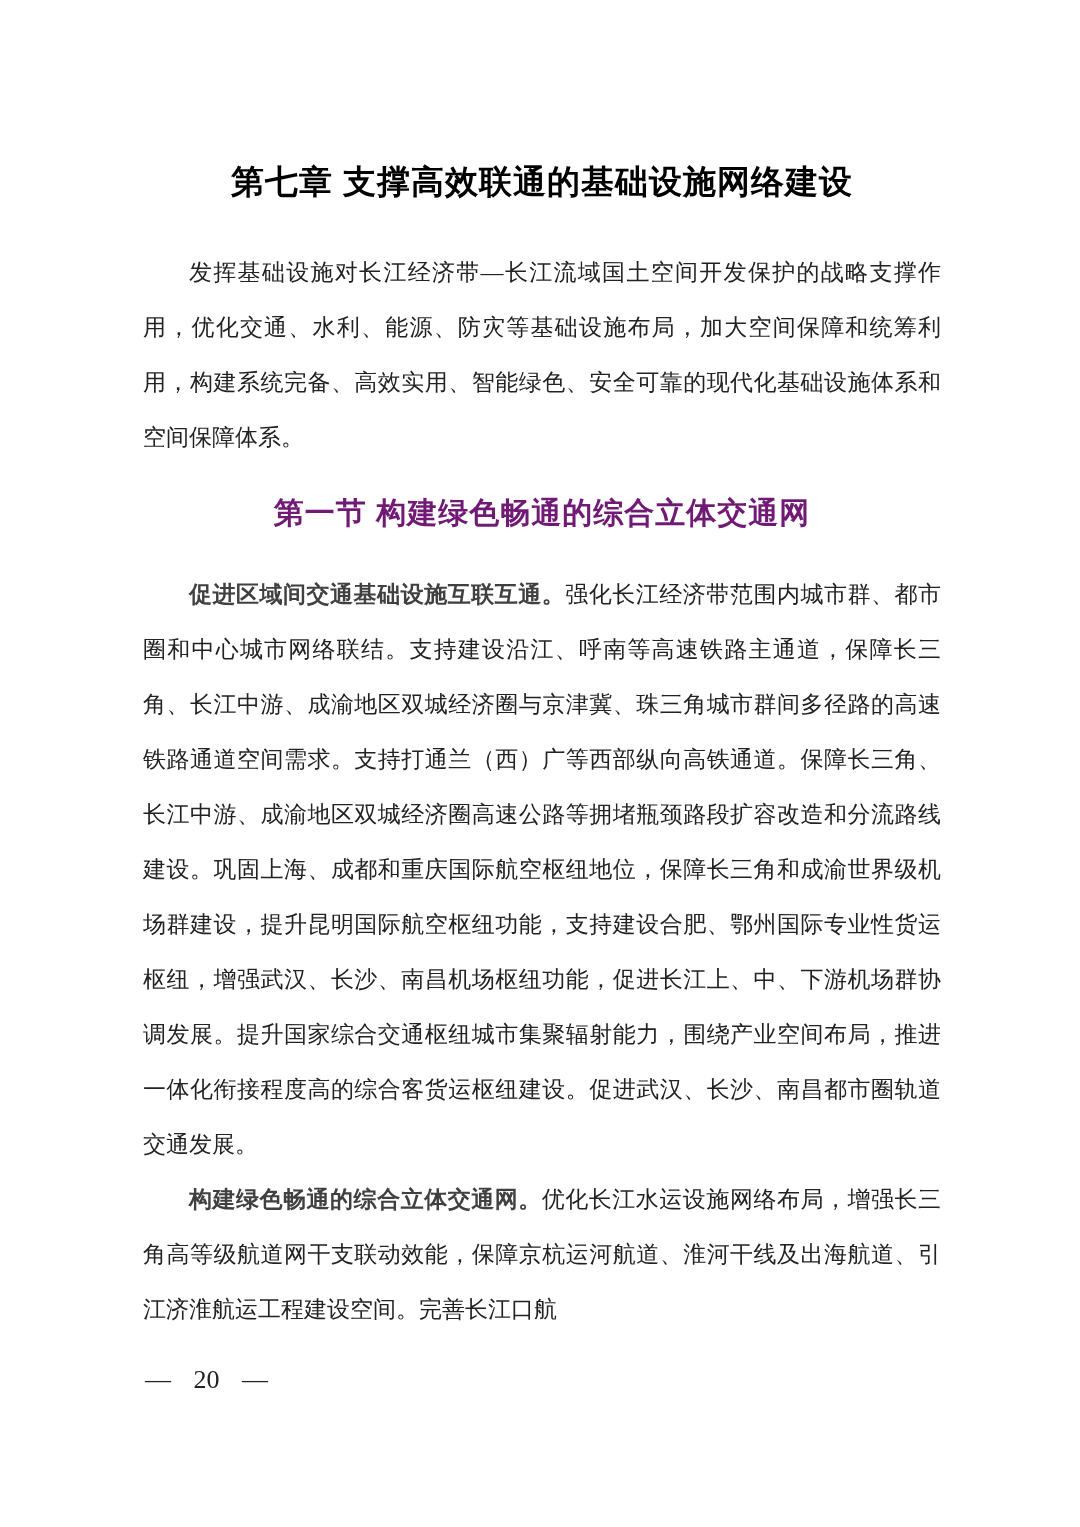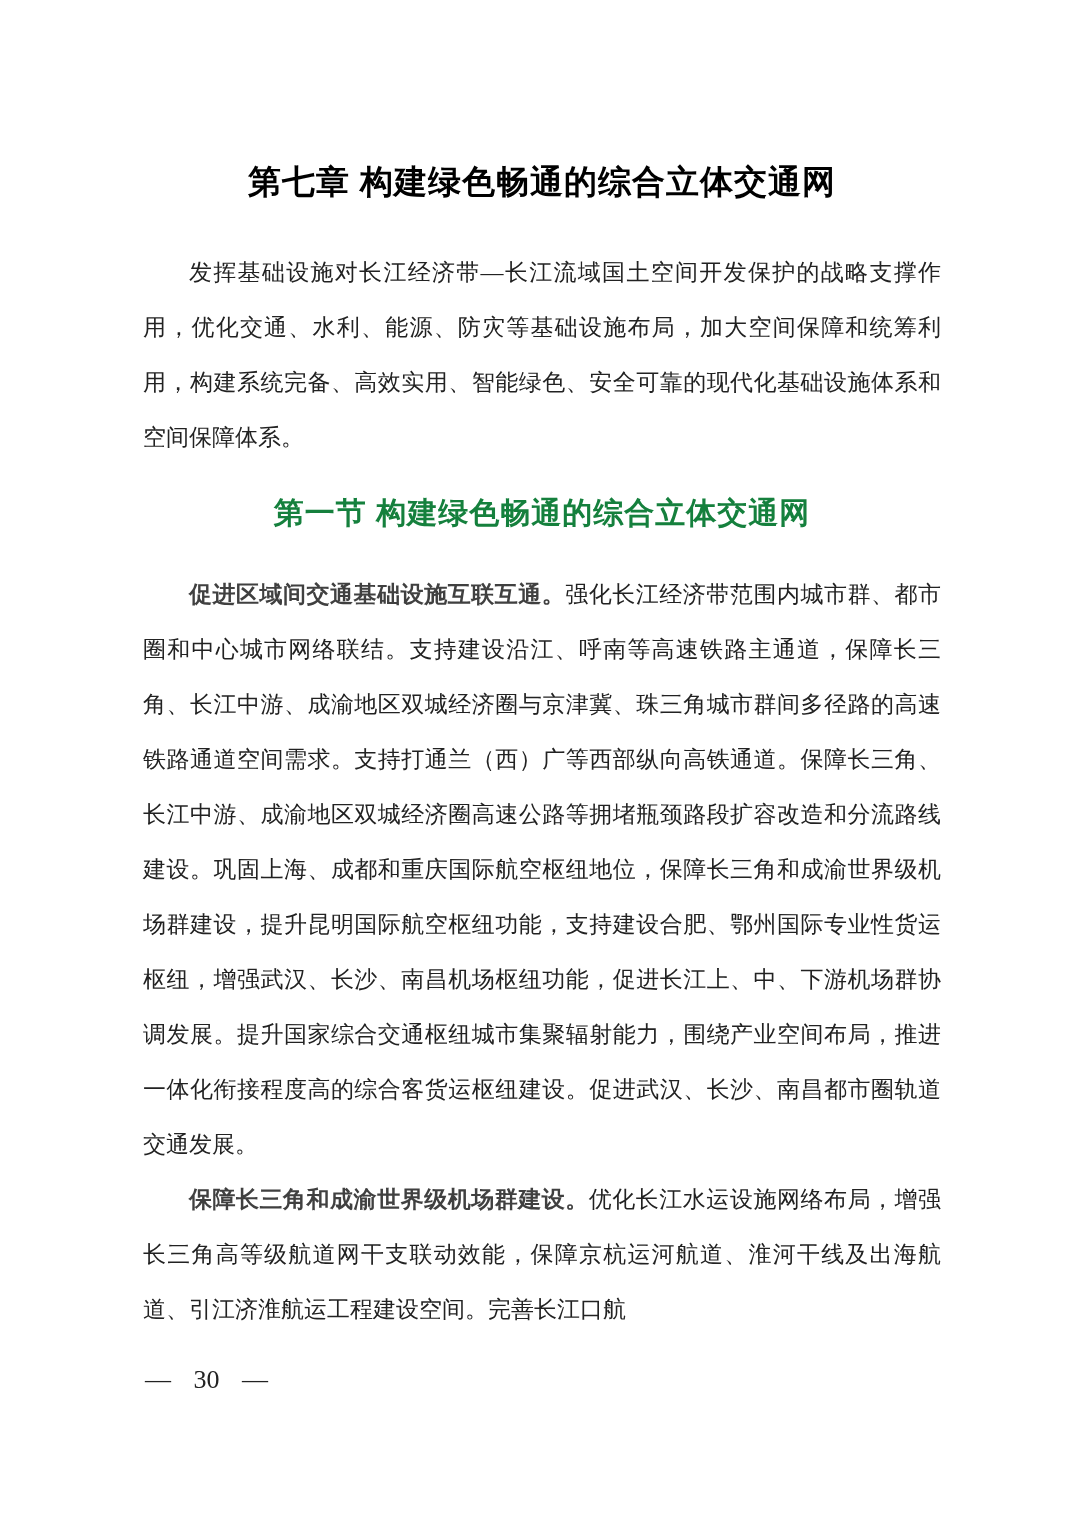--- a/index.html
+++ b/index.html
@@ -47,21 +47,21 @@
     margin-top: 40px;
   }
   .section-title {
     margin: 28px 0 34px 0;
     font-family: "Liberation Sans", "DejaVu Sans", sans-serif;
     font-weight: 700;
     font-size: 30px;
     line-height: 1.35;
     letter-spacing: 1px;
     text-align: center;
-    color: #15803d;
+    color: #701a75;
   }
   .lead {
     font-weight: 700;
     color: #404040;
   }
   .footer {
     position: absolute;
     left: 145px;
     top: 1364px;
     font-size: 26px;
@@ -74,30 +74,30 @@
   .footer span + span {
     margin-left: 16px;
   }
 </style>
 </head>
 <body>
 
 <div class="page">
   <div class="content">
 
-    <h1 class="chapter-title">第七章 构建绿色畅通的综合立体交通网</h1>
+    <h1 class="chapter-title">第七章 支撑高效联通的基础设施网络建设</h1>
 
     <p class="para intro-para">发挥基础设施对长江经济带—长江流域国土空间开发保护的战略支撑作用，优化交通、水利、能源、防灾等基础设施布局，加大空间保障和统筹利用，构建系统完备、高效实用、智能绿色、安全可靠的现代化基础设施体系和空间保障体系。</p>
 
     <h2 class="section-title">第一节 构建绿色畅通的综合立体交通网</h2>
 
     <p class="para"><span class="lead">促进区域间交通基础设施互联互通。</span><span>强化长江经济带范围内城市群、都市圈和中心城市网络联结。支持建设沿江、呼南等高速铁路主通道，保障长三角、长江中游、成渝地区双城经济圈与京津冀、珠三角城市群间多径路的高速铁路通道空间需求。支持打通兰（西）广等西部纵向高铁通道。保障长三角、长江中游、成渝地区双城经济圈高速公路等拥堵瓶颈路段扩容改造和分流路线建设。巩固上海、成都和重庆国际航空枢纽地位，保障长三角和成渝世界级机场群建设，提升昆明国际航空枢纽功能，支持建设合肥、鄂州国际专业性货运枢纽，增强武汉、长沙、南昌机场枢纽功能，促进长江上、中、下游机场群协调发展。提升国家综合交通枢纽城市集聚辐射能力，围绕产业空间布局，推进一体化衔接程度高的综合客货运枢纽建设。促进武汉、长沙、南昌都市圈轨道交通发展。</span></p>
 
-    <p class="para"><span class="lead">保障长三角和成渝世界级机场群建设。</span><span>优化长江水运设施网络布局，增强长三角高等级航道网干支联动效能，保障京杭运河航道、淮河干线及出海航道、引江济淮航运工程建设空间。完善长江口航</span></p>
+    <p class="para"><span class="lead">构建绿色畅通的综合立体交通网。</span><span>优化长江水运设施网络布局，增强长三角高等级航道网干支联动效能，保障京杭运河航道、淮河干线及出海航道、引江济淮航运工程建设空间。完善长江口航</span></p>
 
   </div>
 
   <div class="footer">
     <span>—</span>
-    <span>30</span>
+    <span>20</span>
     <span>—</span>
   </div>
 </div>
 
 </body></html>

